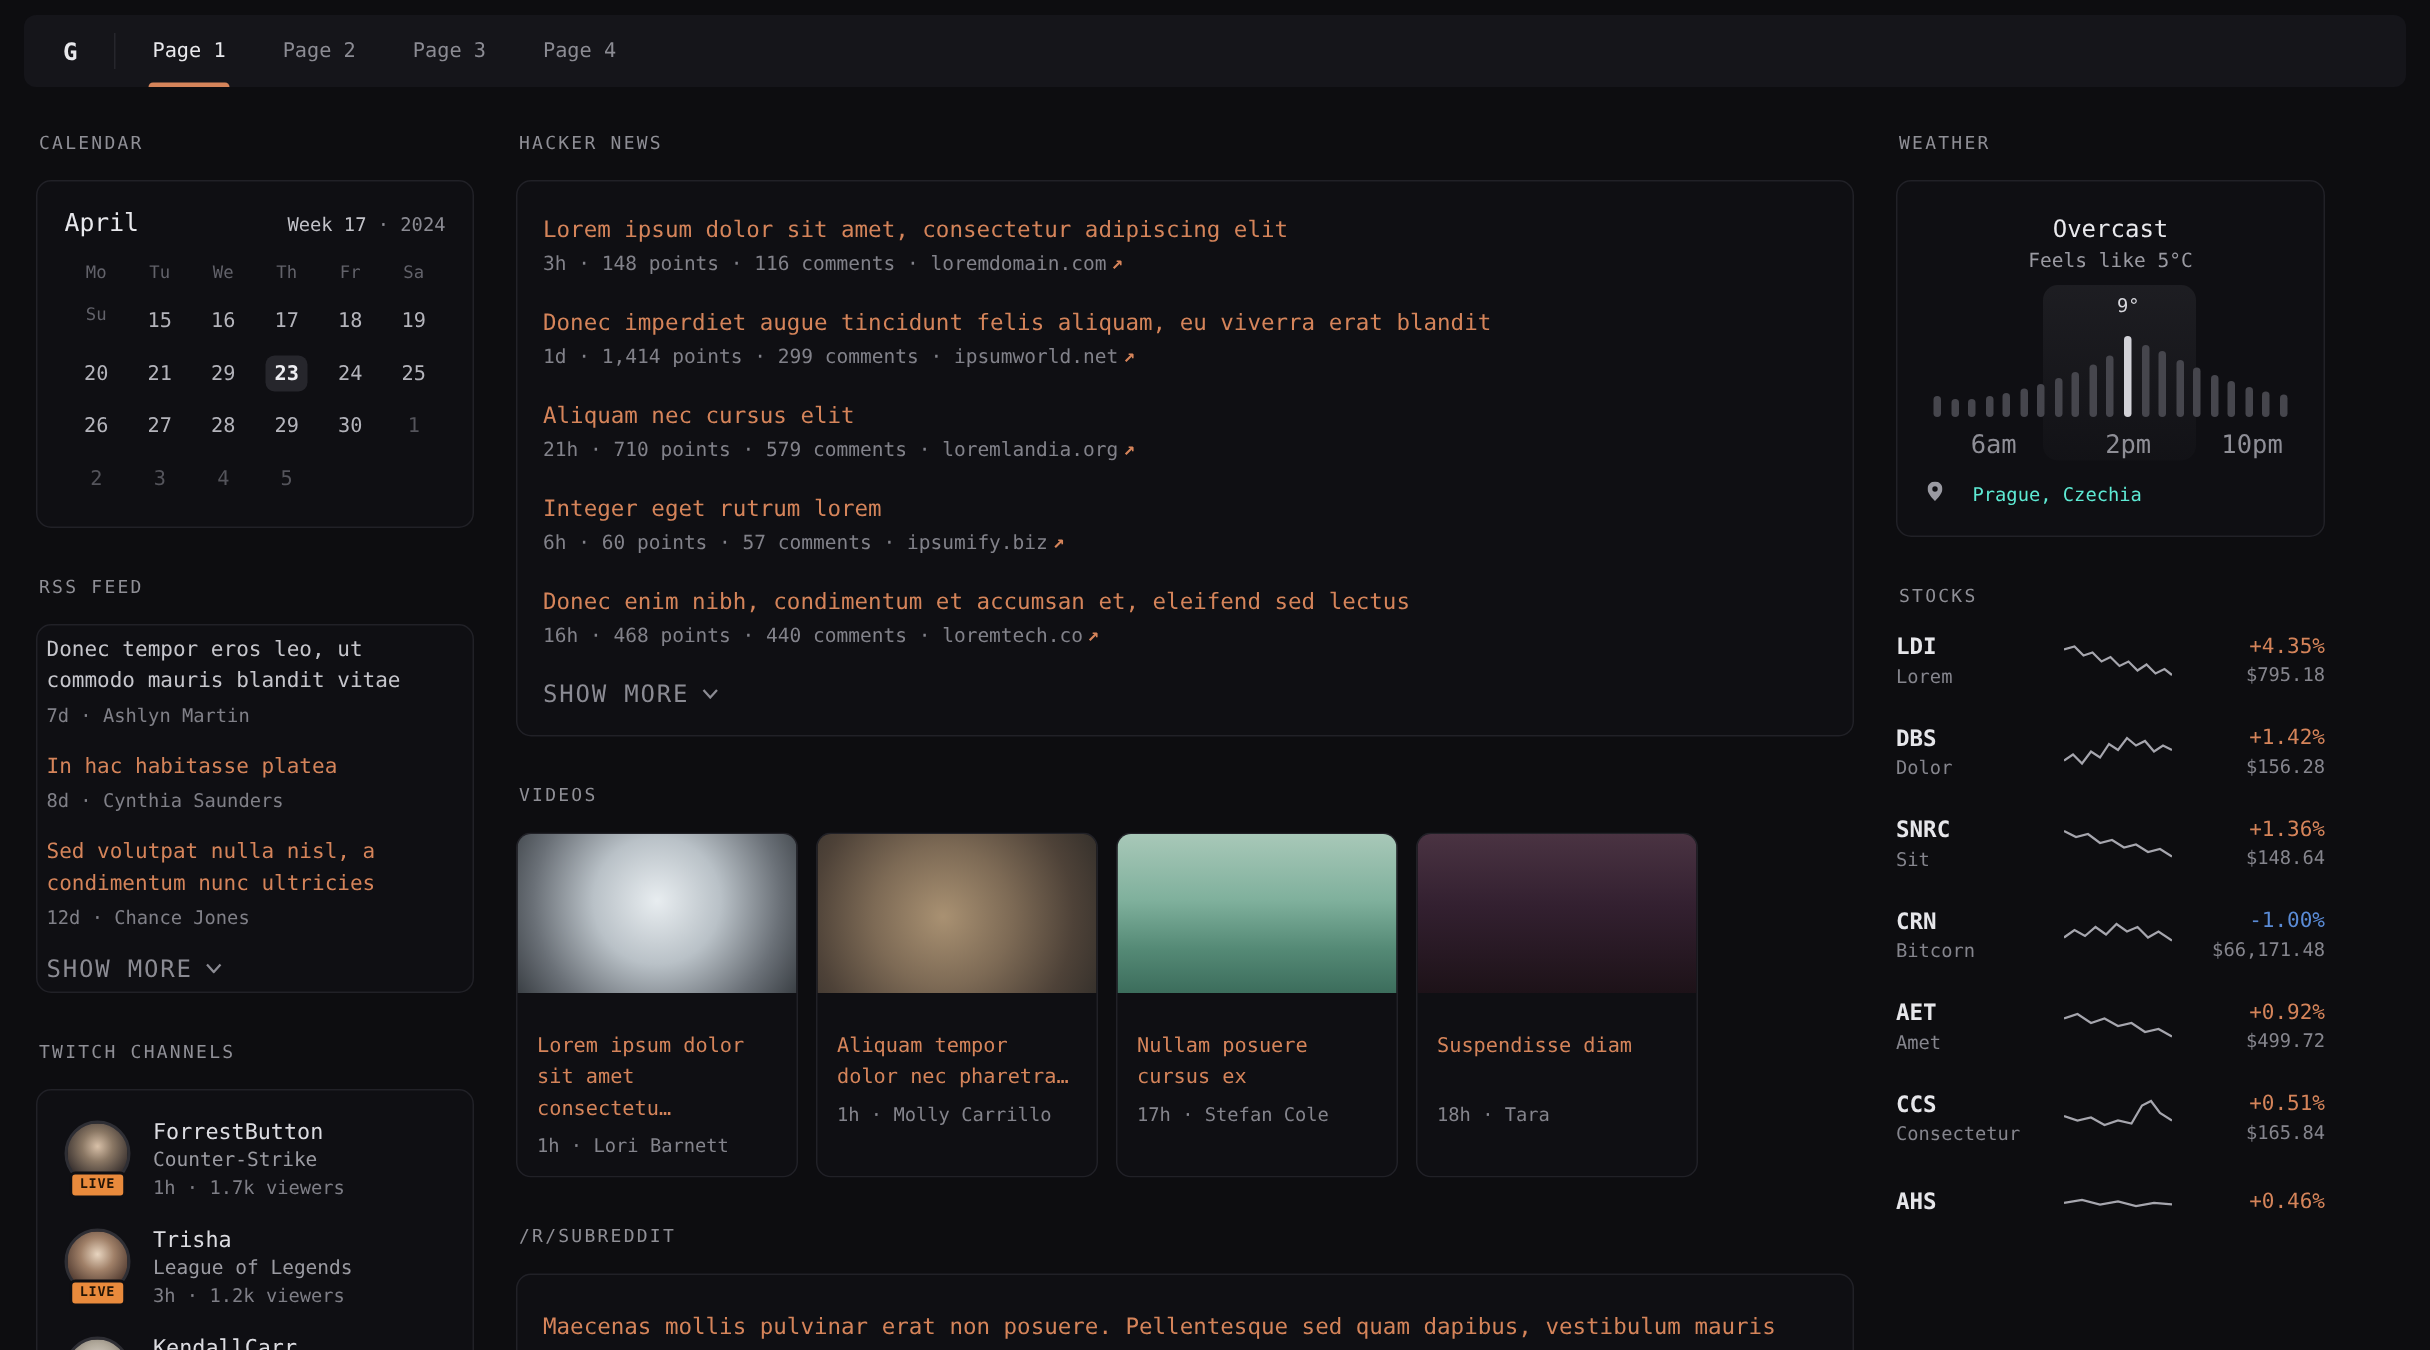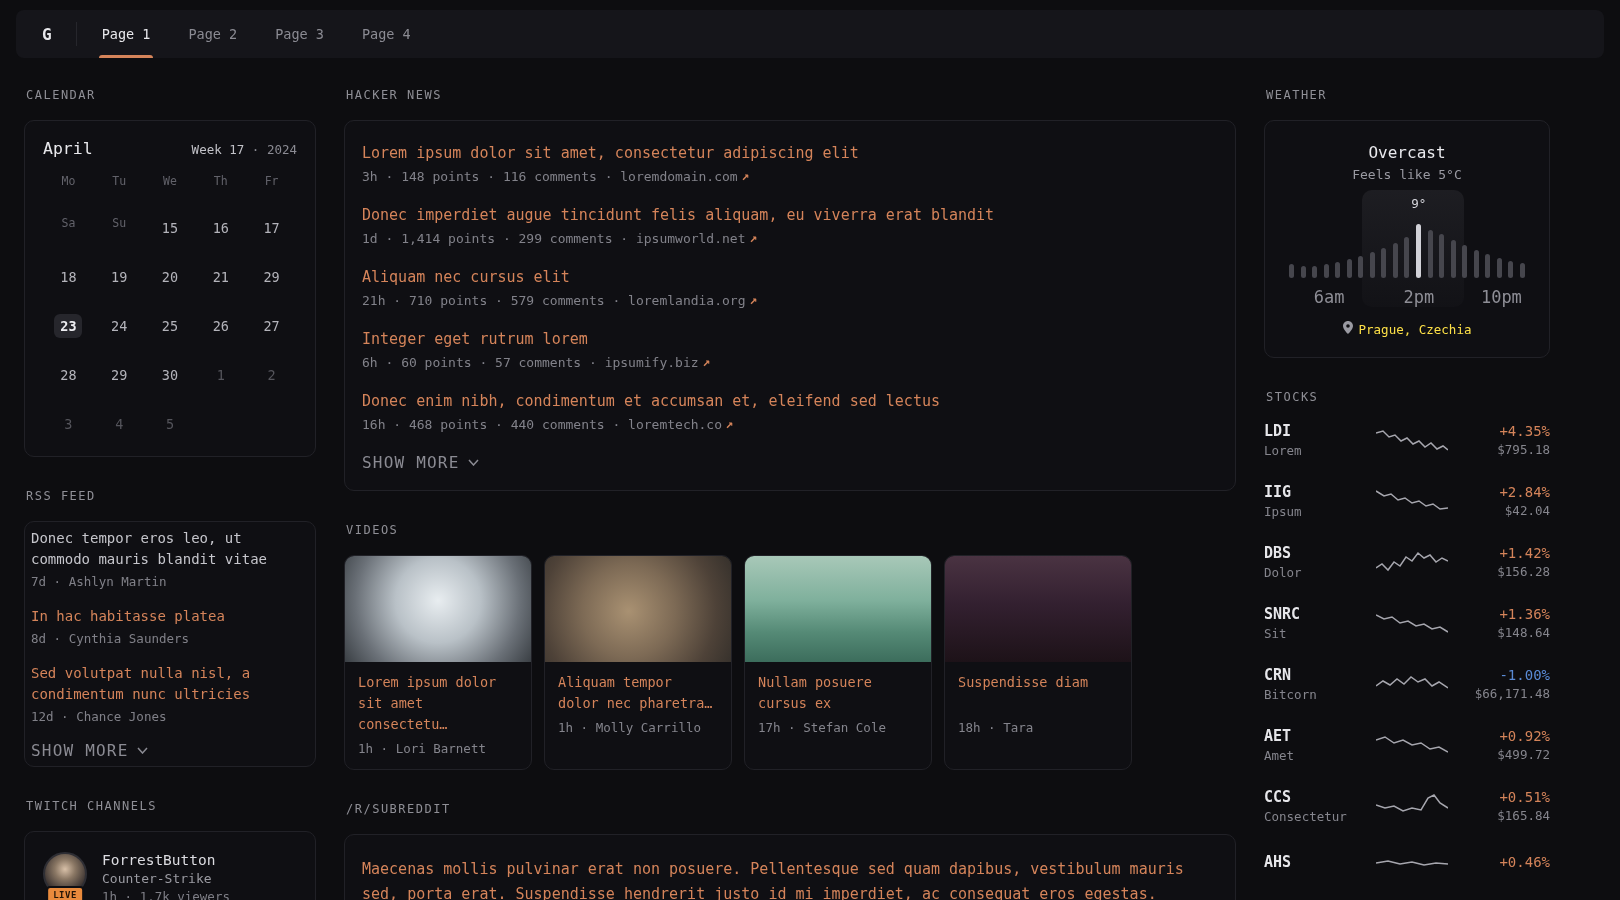--- a/index.html
+++ b/index.html
@@ -28,21 +28,21 @@
     padding:30px 70px 0 24px;align-items:start}
   section{margin-bottom:32px}
   .sec-title{font-size:12px;font-weight:400;letter-spacing:1.5px;color:#8f8f96;margin:0 0 18px 2px}
   .panel{border:1px solid var(--border);border-radius:10px;background:var(--panel)}
   
   .cal-panel{padding:18px 18px 20px}
   .cal-head{display:flex;justify-content:space-between;align-items:baseline;margin-bottom:16px}
   .cal-month{font-size:16.5px;color:var(--bright)}
   .cal-week{font-size:12.5px;color:var(--dim)}
   .cal-week .wk{color:#c2c2c8}
-  .cal-grid{display:grid;grid-template-columns:repeat(5,1fr);row-gap:25px;text-align:center}
+  .cal-grid{display:grid;grid-template-columns:repeat(6,1fr);row-gap:11px;text-align:center}
   .cal-dow{font-size:11.5px;color:var(--dimmer);margin-bottom:3px}
   .cal-day{font-size:13.5px;color:#b4b4bb;height:24px;line-height:24px}
   .cal-day.muted{color:#54545b}
   .cal-day.today{background:#26262c;border-radius:6px;color:#eeeef2;width:28px;margin:0 auto;font-weight:bold}
   
   .rss-panel{padding:6px}
   .rss-item{margin-bottom:17px}
   .rss-title{font-size:14px;line-height:1.5;color:#c6c6cc;cursor:pointer}
   .rss-title.hot{color:var(--accent)}
   .rss-meta{font-size:12.5px;color:#808088;margin-top:4px}
@@ -75,38 +75,38 @@
   
   .vid-row{display:flex;gap:12px;overflow:hidden}
   .vid-card{flex:0 0 188px;border:1px solid var(--border);border-radius:10px;background:var(--panel);overflow:hidden}
   .thumb{height:106px;cursor:pointer}
   .t1{background:radial-gradient(circle at 50% 42%,#e8edf0 0%,#b9c1c7 38%,#6a7077 74%,#3a3f44 100%)}
   .t2{background:radial-gradient(circle at 45% 52%,#a99172 0%,#7d6a55 40%,#4e4238 75%,#35302b 100%)}
   .t3{background:radial-gradient(ellipse at 50% 72%,rgba(230,240,238,.85) 0%,rgba(230,240,238,0) 42%),
       linear-gradient(180deg,#8cb6b8 0%,#5d949c 45%,#2f5a63 62%,#1c3a43 100%)}
   .t4{background:linear-gradient(180deg,#a8c8b8 0%,#7fb09c 42%,#558a76 72%,#3c6d5c 100%)}
   .t5{background:linear-gradient(180deg,#4a3342 0%,#332030 45%,#1d1218 100%)}
-  .vid-body{padding:10px 13px 13px}
+  .vid-body{padding:25px 13px 13px}
   .vid-title{font-size:13.5px;color:var(--accent);line-height:1.55;min-height:42px;cursor:pointer}
   .vid-meta{font-size:12.5px;color:#84848c;margin-top:6px}
   
   .weather-panel{padding:22px 20px 20px;text-align:center}
   .w-cond{font-size:16px;color:#e9e9ed}
   .w-feels{font-size:13px;color:#9a9aa2;margin-top:5px}
   .w-chart{position:relative;width:236px;margin:36px auto 0}
   .day-zone{position:absolute;left:31%;right:26%;top:-28px;bottom:-4px;border-radius:10px;
     background:linear-gradient(180deg,rgba(216,216,230,.07),rgba(216,216,230,.015))}
   .w-bars{position:relative;display:flex;justify-content:space-between;align-items:flex-end;height:60px}
   .wbar{width:5px;border-radius:3px;background:#46464d}
   .wbar.hl{background:#d2d2d8}
   .w-temp-label{position:absolute;top:-22px;left:55%;transform:translateX(-50%);font-size:12.5px;color:#d8d8de}
   .w-times{position:relative;height:16px;margin-top:9px;font-size:17px;color:#8e8e96}
   .w-times span{position:absolute;transform:translateX(-50%)}
-  .w-loc{display:flex;justify-content:center;align-items:center;gap:6px;margin-top:18px;
-    font-size:12.5px;color:#fde047}
+  .w-loc{display:flex;align-items:center;gap:20px;margin-top:18px;
+    font-size:12.5px;color:#5eead4}
   
   .stock-row{display:flex;align-items:center;justify-content:space-between;margin-bottom:25px}
   .st-left{width:92px;text-align:left}
   .st-ticker{font-size:15px;font-weight:bold;color:#e6e6ea}
   .st-name{font-size:12.5px;color:#85858d;margin-top:3px;white-space:nowrap}
   .spark{color:#a6a6ae;flex:0 0 auto}
   .st-right{min-width:82px;text-align:right}
   .st-chg{font-size:14px;color:var(--accent)}
   .stock-row.neg .st-chg{color:var(--neg)}
   .st-price{font-size:12.5px;color:#85858d;margin-top:3px;white-space:nowrap}
@@ -377,33 +377,20 @@
           </div>
           <svg class="spark" width="72" height="28" viewBox="0 0 72 28">
               <polyline fill="none" stroke="currentColor" stroke-width="1.5" points="0,7 7,5 13,11 19,9 25,15 31,12 37,18 43,15 49,21 55,17 61,23 67,20 72,24"></polyline>
             </svg>
           <div class="st-right">
             <div class="st-chg">+4.35%</div>
             <div class="st-price">$795.18</div>
           </div>
         </div>
 
-        <div class="stock-row">
-          <div class="st-left">
-            <div class="st-ticker">IIG</div>
-            <div class="st-name">Ipsum</div>
-          </div>
-          <svg class="spark" width="72" height="28" viewBox="0 0 72 28">
-              <polyline fill="none" stroke="currentColor" stroke-width="1.5" points="0,4 8,9 15,7 22,13 29,11 36,16 43,14 50,19 57,17 64,22 72,21"></polyline>
-            </svg>
-          <div class="st-right">
-            <div class="st-chg">+2.84%</div>
-            <div class="st-price">$42.04</div>
-          </div>
-        </div>
 
         <div class="stock-row">
           <div class="st-left">
             <div class="st-ticker">DBS</div>
             <div class="st-name">Dolor</div>
           </div>
           <svg class="spark" width="72" height="28" viewBox="0 0 72 28">
               <polyline fill="none" stroke="currentColor" stroke-width="1.5" points="0,20 6,16 12,22 18,14 24,18 30,9 36,13 42,5 48,10 54,7 60,14 66,10 72,13"></polyline>
             </svg>
           <div class="st-right">

